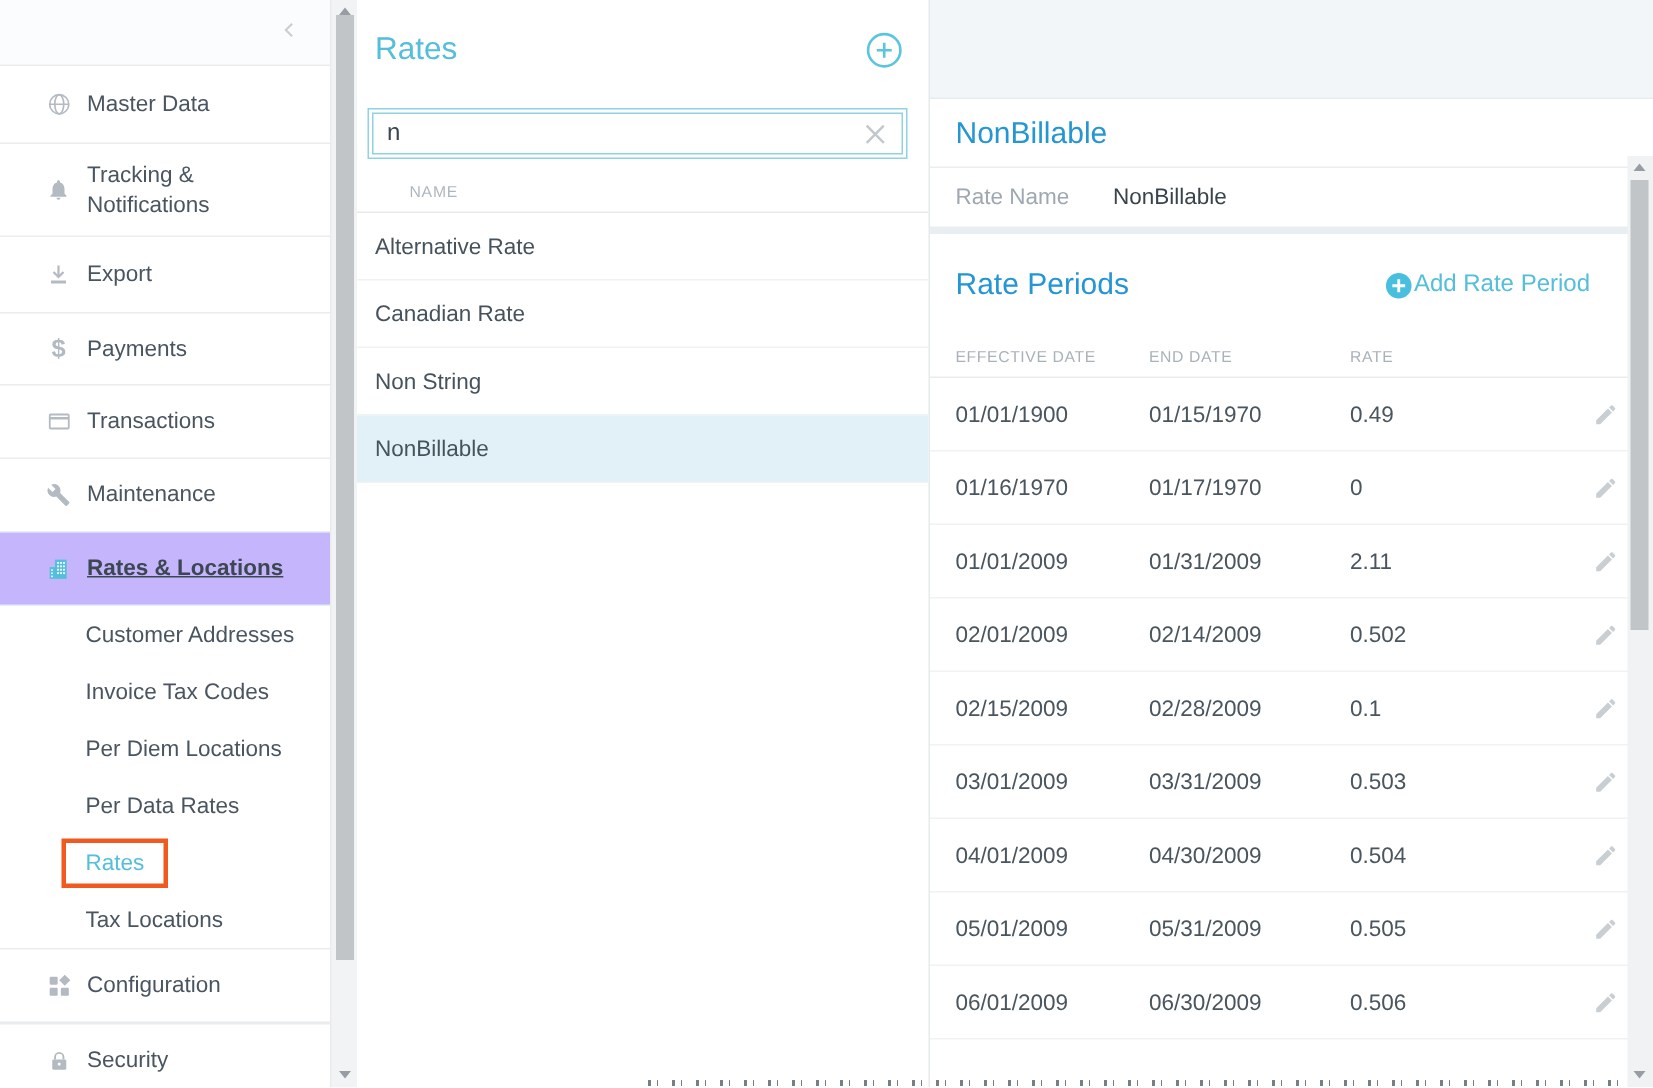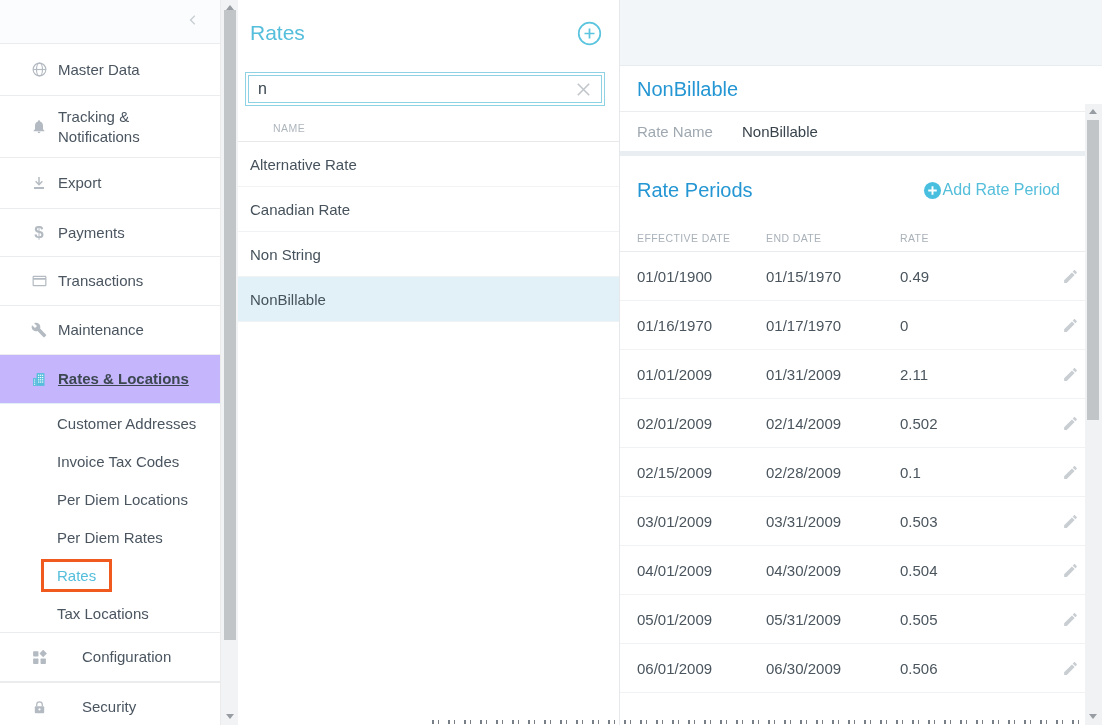--- a/index.html
+++ b/index.html
@@ -13,21 +13,21 @@
   .collapse-btn{position:absolute;right:20px;top:13px;cursor:pointer;line-height:0;}
   .nav-item{display:flex;align-items:center;border-bottom:1px solid #EAECEE;padding-left:30px;box-sizing:border-box;font-size:15px;color:#4A5560;cursor:pointer;}
   .nav-item .nicon{width:18px;margin-right:10px;display:flex;justify-content:center;line-height:0;flex:none;}
   .nav-item .nlabel{line-height:20px;max-width:150px;}
   .nav-item.active{background:#c4b5fd;border-bottom-color:#DFF0F6;font-weight:bold;color:#3C4751;text-decoration:underline;}
   .dollar-glyph{font-size:17px;color:#B3BAC1;font-weight:bold;line-height:16px;}
   .sub-item{height:38px;display:flex;align-items:center;padding-left:57px;font-size:15px;color:#4A5560;box-sizing:border-box;cursor:pointer;}
   .sub-item.rates-row{padding-left:0;}
   .annotation-box{margin-left:41px;height:33px;box-sizing:border-box;border:3px solid #F05A1E;padding:0 13px;display:flex;align-items:center;}
   .sub-active-label{color:#54BEDB;font-size:15px;}
-  .bottom-item{border-top:1px solid #EAECEE;height:50px;gap:24px;}
+  .bottom-item{border-top:1px solid #EAECEE;height:50px;}
   
   .side-scrollbar{position:absolute;left:220px;top:0;width:18px;height:725px;background:#F2F3F4;border-left:1px solid #EBEBEB;box-sizing:border-box;}
   .sb-thumb{position:absolute;left:3px;width:12px;background:#C2C5C8;}
   .side-scrollbar .sb-thumb{top:10px;height:630px;}
   .tri-up{width:0;height:0;border-left:4px solid transparent;border-right:4px solid transparent;border-bottom:5px solid #979DA3;position:absolute;left:5px;top:5px;}
   .tri-down{width:0;height:0;border-left:4px solid transparent;border-right:4px solid transparent;border-top:5px solid #979DA3;position:absolute;left:5px;bottom:6px;}
   
   .list-panel{position:absolute;left:238px;top:0;width:382px;height:725px;background:#fff;border-right:1px solid #E6E9EB;box-sizing:border-box;overflow:hidden;}
   .list-title{position:absolute;left:12px;top:21px;font-size:21px;color:#54BEDB;}
   .plus-btn{position:absolute;right:17px;top:21px;width:25px;height:25px;cursor:pointer;line-height:0;}
@@ -165,21 +165,21 @@
   <div class="sub-item">
     <span>Customer Addresses</span>
   </div>
   <div class="sub-item">
     <span>Invoice Tax Codes</span>
   </div>
   <div class="sub-item">
     <span>Per Diem Locations</span>
   </div>
   <div class="sub-item">
-    <span>Per Diem Rates</span>
+    <span>Per Data Rates</span>
   </div>
   <div class="sub-item rates-row">
     <span class="annotation-box">
       <span class="sub-active-label">Rates</span>
     </span>
   </div>
   <div class="sub-item">
     <span>Tax Locations</span>
   </div>
 

